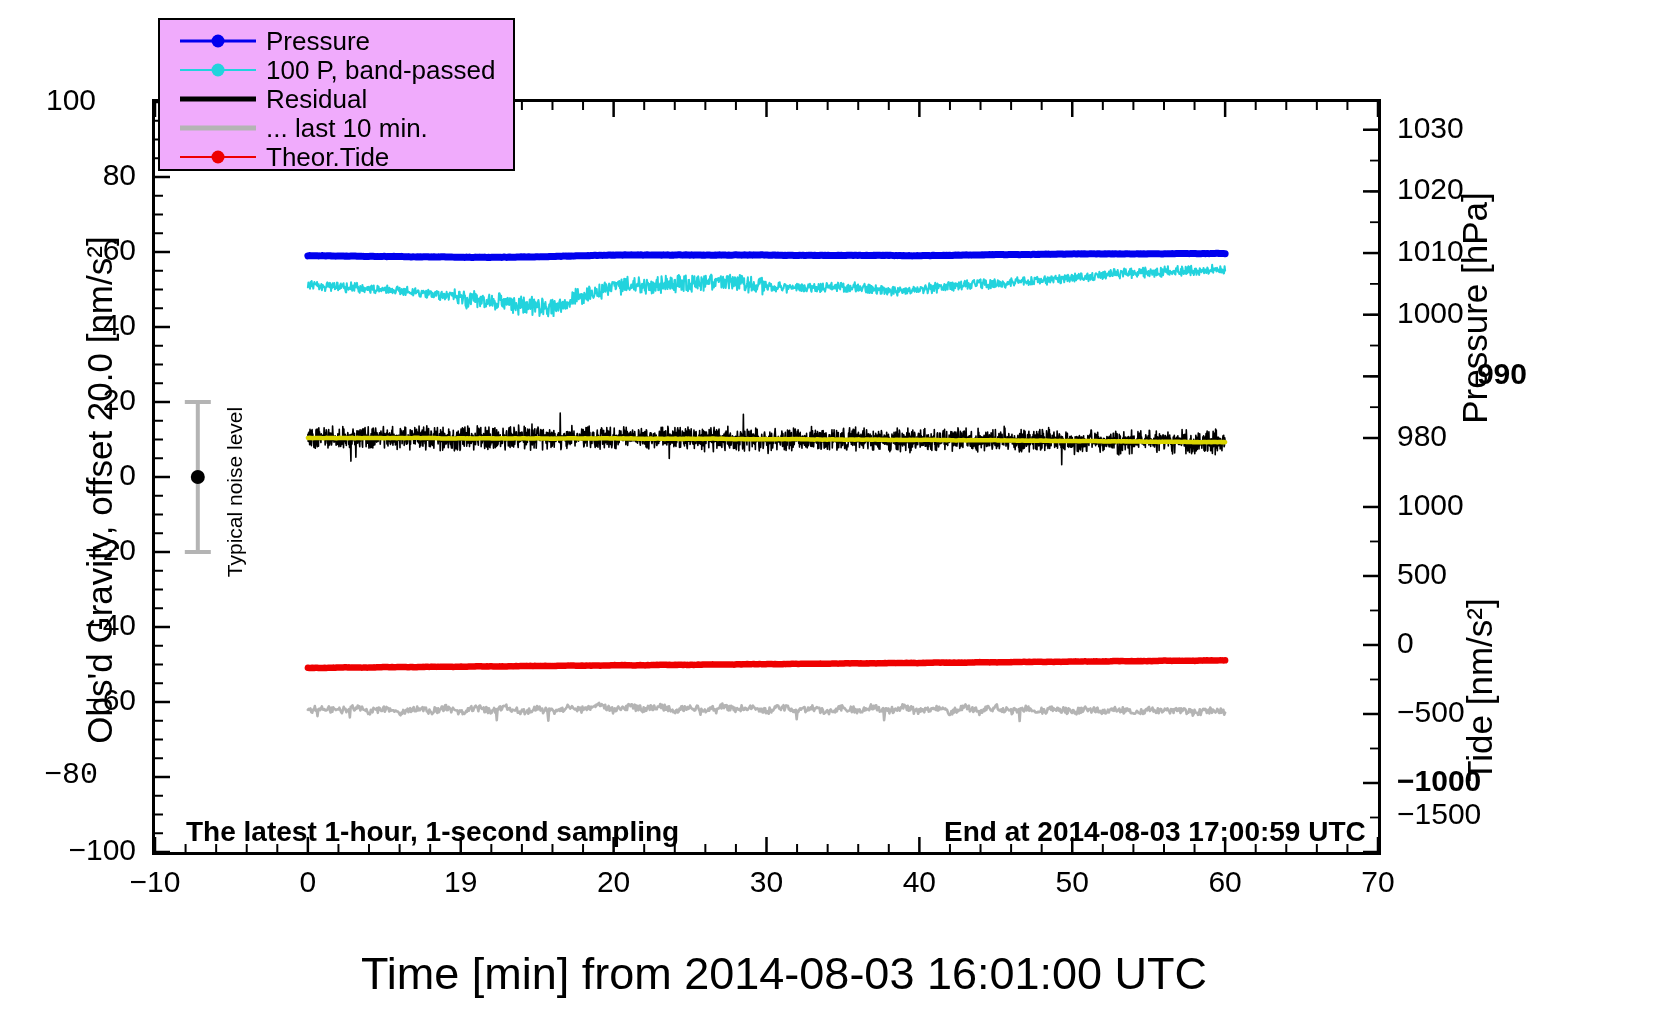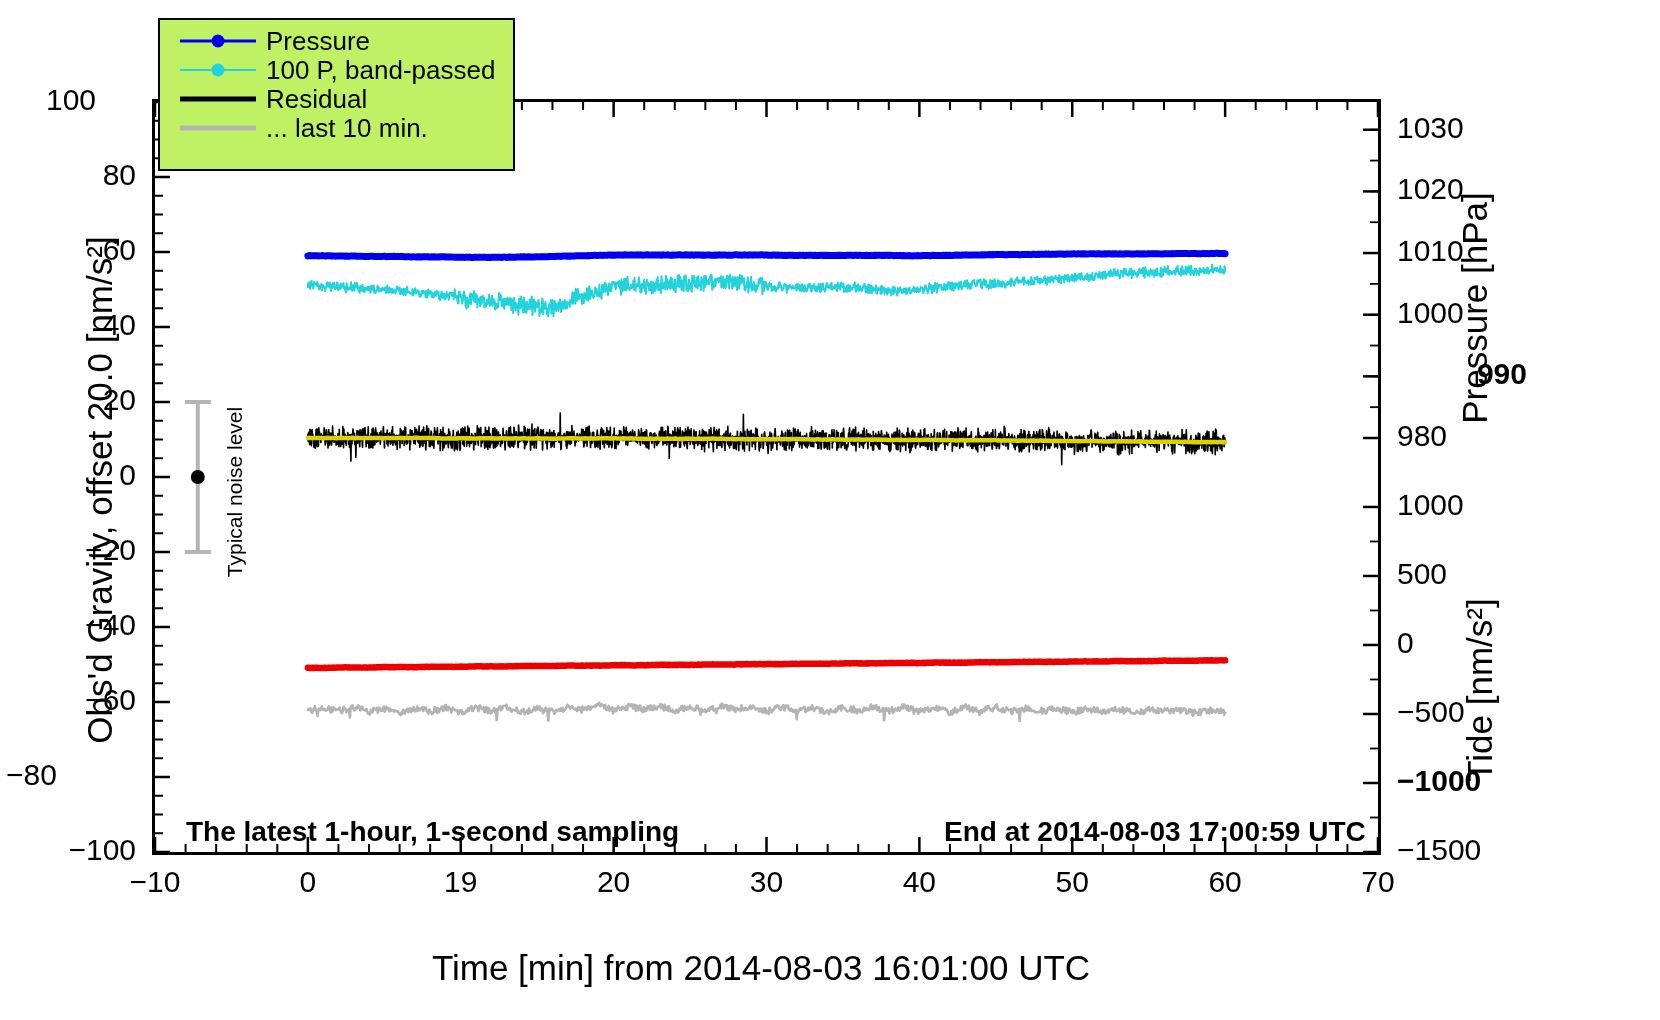--- a/index.html
+++ b/index.html
@@ -31,36 +31,36 @@
     left:1255px; top:288px; width:440px; text-align:center;
     transform:rotate(-90deg); transform-origin:center center;
     font-size:35px;
   }
   #ylabel-tide{
     left:1310px; top:670px; width:340px; text-align:center;
     transform:rotate(-90deg); transform-origin:center center;
     font-size:35px;
   }
   #xlabel{
-    left:151px; top:948px; width:1220px; text-align:center;
-    font-size:35px;
+    left:174px; top:948px; width:1220px; text-align:center;
+    font-size:45px;
   }
 
   
   #chart-title{
     position:absolute; left:430px; top:48px; width:1000px;
     text-align:center; font-size:31px; font-weight:bold;
     letter-spacing:0px;
   }
 
   
   #legend{
     position:absolute; left:158px; top:18px;
     width:357px; height:153px;
-    border:2px solid #000; background:#bef264;
+    border:2px solid #000; background:#f0abfc;
     box-sizing:border-box; z-index:30;
     padding:7px 0 0 0;
   }
   .legend-row{
     display:flex; align-items:center; height:28px; margin-bottom:1px;
   }
   .legend-sym{width:84px;height:26px;position:relative;flex:none;margin-left:16px;}
   .legend-sym .lline{
     position:absolute; left:4px; right:4px; top:50%;
     transform:translateY(-50%);
@@ -284,25 +284,32 @@
           <span class="lline" style="border-top: 5px solid rgb(0, 0, 0);"></span>
         </span>
         <span class="legend-label">Residual</span>
       </div>
       <div class="legend-row">
         <span class="legend-sym">
           <span class="lline" style="border-top: 5px solid rgb(180, 180, 180);"></span>
         </span>
         <span class="legend-label">... last 10 min.</span>
       </div>
+      <div class="legend-row">
+        <span class="legend-sym">
+          <span class="lline" style="border-top: 2px solid rgb(238, 0, 0);"></span>
+          <span class="ldot" style="background: rgb(238, 0, 0);"></span>
+        </span>
+        <span class="legend-label">Theor.Tide</span>
+      </div>
     </div>
 
   <div id="ticks-left">
       <div class="tl" style="left: 6px; top: 833px; width: 130px; text-align: right;">−100</div>
-      <div class="tl" style="left: 6px; top: 758px; width: 130px; text-align: left;">−80</div>
+      <div class="tl" style="left: 6px; top: 758px; width: 130px; text-align: center; font-family: Liberation Mono, monospace;">−80</div>
       <div class="tl" style="left: 6px; top: 683px; width: 130px; text-align: right;">−60</div>
       <div class="tl" style="left: 6px; top: 608px; width: 130px; text-align: right;">−40</div>
       <div class="tl" style="left: 6px; top: 533px; width: 130px; text-align: right;">−20</div>
       <div class="tl" style="left: 6px; top: 458px; width: 130px; text-align: right;">0</div>
       <div class="tl" style="left: 6px; top: 383px; width: 130px; text-align: right;">20</div>
       <div class="tl" style="left: 6px; top: 308px; width: 130px; text-align: right;">40</div>
       <div class="tl" style="left: 6px; top: 233px; width: 130px; text-align: right;">60</div>
       <div class="tl" style="left: 6px; top: 158px; width: 130px; text-align: right;">80</div>
       <div class="tl" style="left: 6px; top: 83px; width: 130px; text-align: center;">100</div>
     </div>
@@ -313,21 +320,21 @@
       <div class="tl" style="left: 1397px; top: 234.049px; width: 130px; text-align: left;">1010</div>
       <div class="tl" style="left: 1397px; top: 172.396px; width: 130px; text-align: left;">1020</div>
       <div class="tl" style="left: 1397px; top: 110.744px; width: 130px; text-align: left;">1030</div>
     </div>
   <div id="ticks-tide">
       <div class="tl" style="left: 1397px; top: 487.972px; width: 150px; text-align: left;">1000</div>
       <div class="tl" style="left: 1397px; top: 556.978px; width: 150px; text-align: left;">500</div>
       <div class="tl" style="left: 1397px; top: 625.983px; width: 150px; text-align: left;">0</div>
       <div class="tl" style="left: 1397px; top: 694.989px; width: 150px; text-align: left;">−500</div>
       <div class="tl" style="left: 1397px; top: 763.994px; width: 150px; text-align: left; font-weight: bold;">−1000</div>
-      <div class="tl" style="left: 1397px; top: 833px; width: 150px; text-align: left;">−1500</div>
+      <div class="tl" style="left: 1397px; top: 797px; width: 150px; text-align: left;">−1500</div>
     </div>
   <div id="ticks-bot">
       <div class="tl" style="left: 85px; top: 865px; width: 140px; text-align: center;">−10</div>
       <div class="tl" style="left: 237.875px; top: 865px; width: 140px; text-align: center;">0</div>
       <div class="tl" style="left: 390.75px; top: 865px; width: 140px; text-align: center;">19</div>
       <div class="tl" style="left: 543.625px; top: 865px; width: 140px; text-align: center;">20</div>
       <div class="tl" style="left: 696.5px; top: 865px; width: 140px; text-align: center;">30</div>
       <div class="tl" style="left: 849.375px; top: 865px; width: 140px; text-align: center;">40</div>
       <div class="tl" style="left: 1002.25px; top: 865px; width: 140px; text-align: center;">50</div>
       <div class="tl" style="left: 1155.12px; top: 865px; width: 140px; text-align: center;">60</div>

